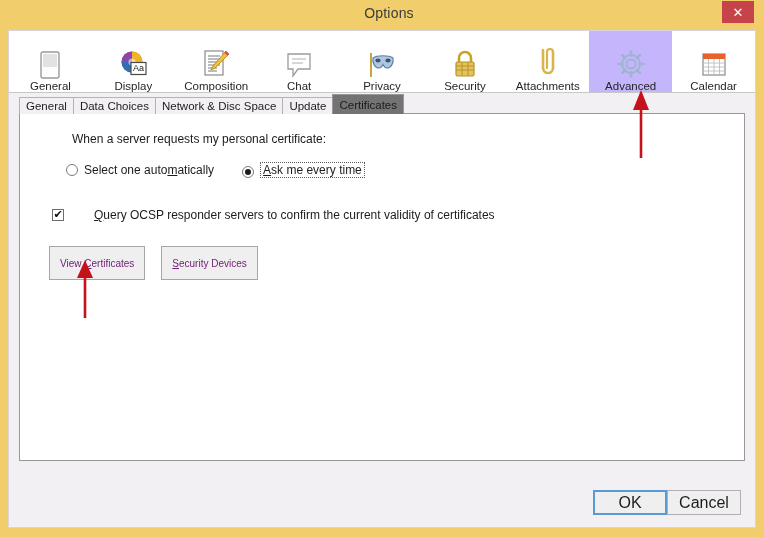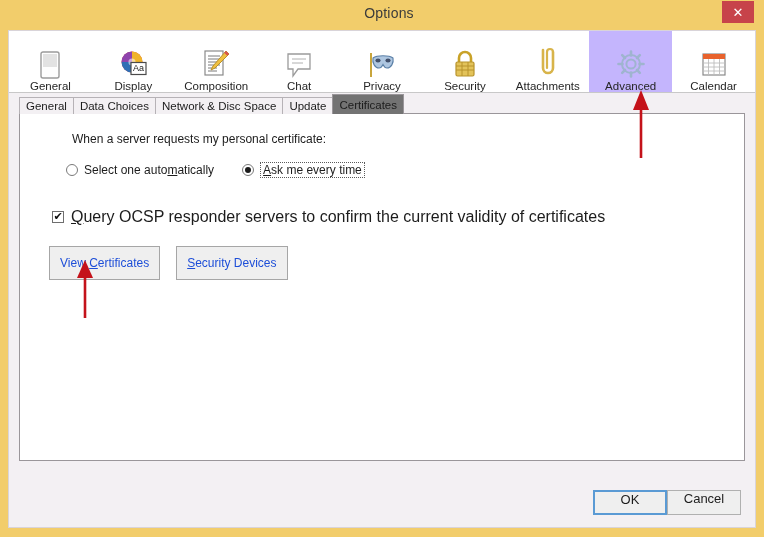--- a/index.html
+++ b/index.html
@@ -166,52 +166,52 @@
     margin-right: 7px;
     display: flex; align-items: center; justify-content: center;
     flex: none;
   }
   .checkbox-box .check {
     color: #111;
     font-size: 11px;
     line-height: 1;
     margin-top: -1px;
   }
-  .checkbox-label { font-size: 16px; color: #1c1c1c; white-space: nowrap; }
+  .checkbox-label { font-size: 12px; color: #1c1c1c; white-space: nowrap; margin-left: 23px; }
 
   
   #panel-buttons { position: absolute; left: 29px; top: 132px; display: flex; }
   .push-button {
     background: #efefef;
     border: 1px solid #a6a6a6;
-    font-size: 12px;
-    color: #1d4ed8;
+    font-size: 10px;
+    color: #701a75;
     height: 23px;
     padding: 16px 10px;
     display: flex; align-items: center; justify-content: center;
     cursor: pointer;
     white-space: nowrap;
   }
   #btn-security-devices { margin-left: 16px; }
 
   .underline { text-decoration: underline; }
 
   
   #footer {
     position: absolute;
     right: 14px; bottom: 12px;
     display: flex;
   }
   .footer-button {
     width: 74px; height: 25px;
     background: #efefef;
     border: 1px solid #b0b0b0;
-    font-size: 13px;
+    font-size: 16px;
     color: #1c1c1c;
-    display: flex; justify-content: center;
+    display: flex; align-items: center; justify-content: center;
     cursor: pointer;
   }
   .footer-button.default { border: 2px solid #5a9ad4; }
   #btn-cancel { }
 
   
   .arrow {
     position: absolute;
     pointer-events: none;
   }
@@ -390,21 +390,21 @@
 
     <div id="panel">
 
       <div class="prompt-text">When a server requests my personal certificate:</div>
 
       <div id="radio-row">
         <div class="radio-opt">
           <span class="radio-circle"></span>
           <span class="radio-label">Select one auto<span class="underline">m</span>atically</span>
         </div>
-        <div class="radio-opt checked" style="margin-left:28px;">
+        <div class="radio-opt checked" style="margin-left:28px;align-items:flex-end;">
           <span class="radio-circle">
               <span class="dot"></span>
             </span>
           <span class="radio-label focus-ring"><span class="underline">A</span>sk me every time</span>
         </div>
       </div>
 
       <div id="checkbox-row">
         <span class="checkbox-box">
           <span class="check">✔</span>

